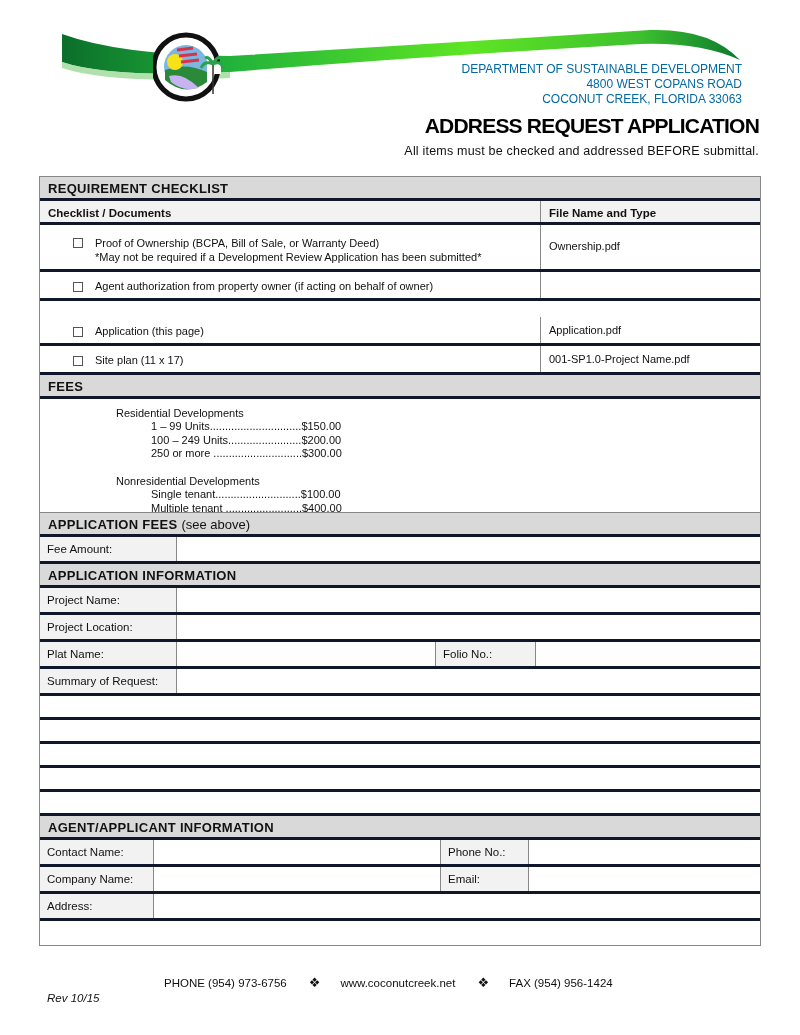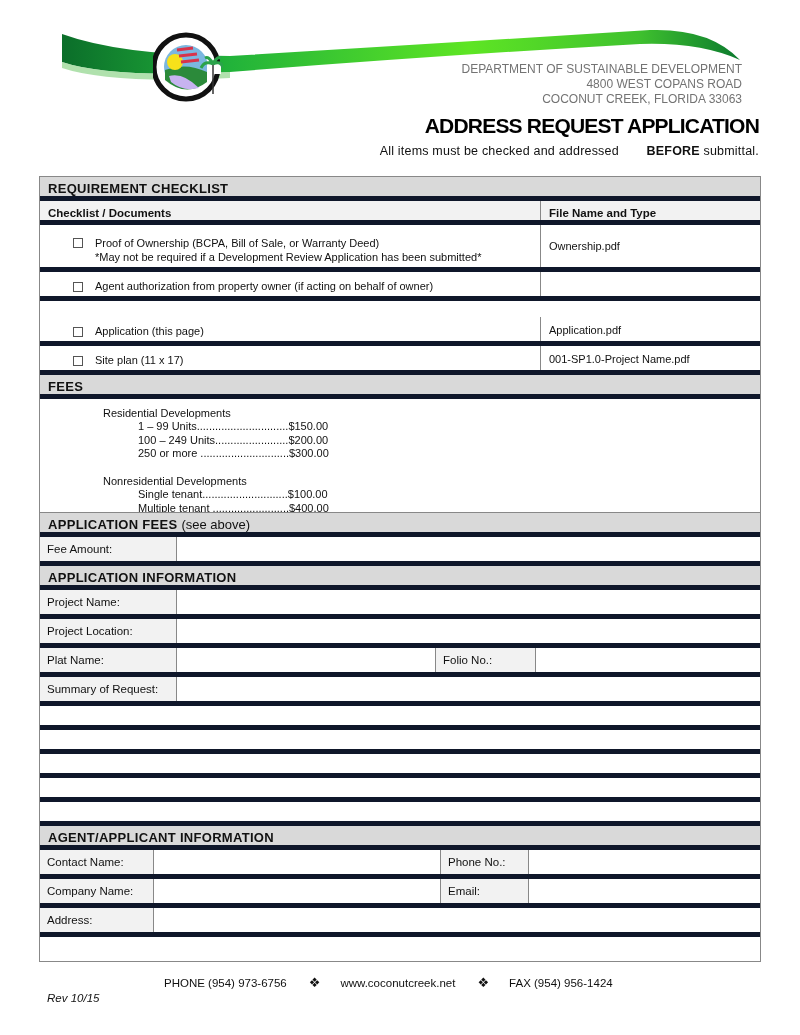--- a/index.html
+++ b/index.html
@@ -2,43 +2,43 @@
 <html><head>
 <meta charset="utf-8">
 <style>
   * { box-sizing: border-box; margin: 0; padding: 0; }
   html, body { width: 800px; height: 1035px; background: #ffffff; overflow: hidden; }
   body { position: relative; font-family: "Liberation Sans", sans-serif; color: #111; }
 
   .banner { position: absolute; left: 0; top: 0; width: 800px; height: 120px; }
   .logo { position: absolute; left: 153px; top: 32px; width: 70px; height: 70px; }
 
-  .dept { position: absolute; right: 58px; top: 62px; text-align: right; font-size: 12px; line-height: 15px; color: #737373; }
+  .dept { position: absolute; right: 58px; top: 62px; text-align: right; font-size: 12px; line-height: 15px; color: #0369a1; }
   .title { position: absolute; right: 41px; top: 114px; font-size: 21px; font-weight: bold; letter-spacing: -0.8px; color: #000; transform: scaleX(1.0); }
   .subtitle { position: absolute; right: 41px; top: 144px; font-size: 12.5px; color: #111; letter-spacing: 0.2px; }
-  .subtitle b { font-weight: bold; margin-left: 24px; }
+  .subtitle b { font-weight: normal; }
 
   .tbl { position: absolute; left: 39px; width: 722px; border: 1px solid #888; }
-  .row { display: flex; border-bottom: 5px solid #0f172a; }
+  .row { display: flex; border-bottom: 3px solid #0f172a; }
   .row:last-child { border-bottom: none; }
   .sec { background: #d9d9d9; font-weight: bold; font-size: 13px; padding: 0 8px; height: 24px; line-height: 24px; letter-spacing: 0.3px; }
   .sec .normal { font-weight: normal; letter-spacing: 0; }
   .colhdr { background: #f2f2f2; font-weight: bold; font-size: 11.5px; height: 24px; line-height: 24px; }
   .c1 { width: 501px; padding-left: 8px; border-right: 1px solid #888; }
   .c2 { flex: 1; padding-left: 8px; }
   .check-cell { display: flex; font-size: 11px; padding-left: 33px; align-items: flex-start; }
   .cb { width: 10px; height: 10px; border: 1px solid #555; margin-top: 2px; margin-right: 12px; flex: none; }
   .filecell { font-size: 11px; }
   .lbl { background: #f2f2f2; font-size: 11.5px; padding-left: 7px; height: 24px; line-height: 24px; border-right: 1px solid #888; }
   .val { flex: 1; height: 24px; }
   .val.bordr { border-right: 1px solid #888; flex: none; }
   .blank { height: 24px; }
 
   .fees-body { height: 130px; position: relative; font-size: 11px; }
-  .fees-body .grp { position: absolute; left: 63px; }
+  .fees-body .grp { position: absolute; left: 76px; }
   .fees-body .grp-title { line-height: 14px; }
   .fees-body .fee-line { padding-left: 35px; line-height: 13.5px; }
 
   .footer { position: absolute; top: 975px; left: 164px; font-size: 11.5px; display: flex; align-items: center; }
   .footer .diamond { margin: 0 20px 0 22px; font-size: 13px; }
   .rev { position: absolute; left: 47px; top: 992px; font-size: 11.5px; font-style: italic; }
 </style>
 </head>
 <body>
 

